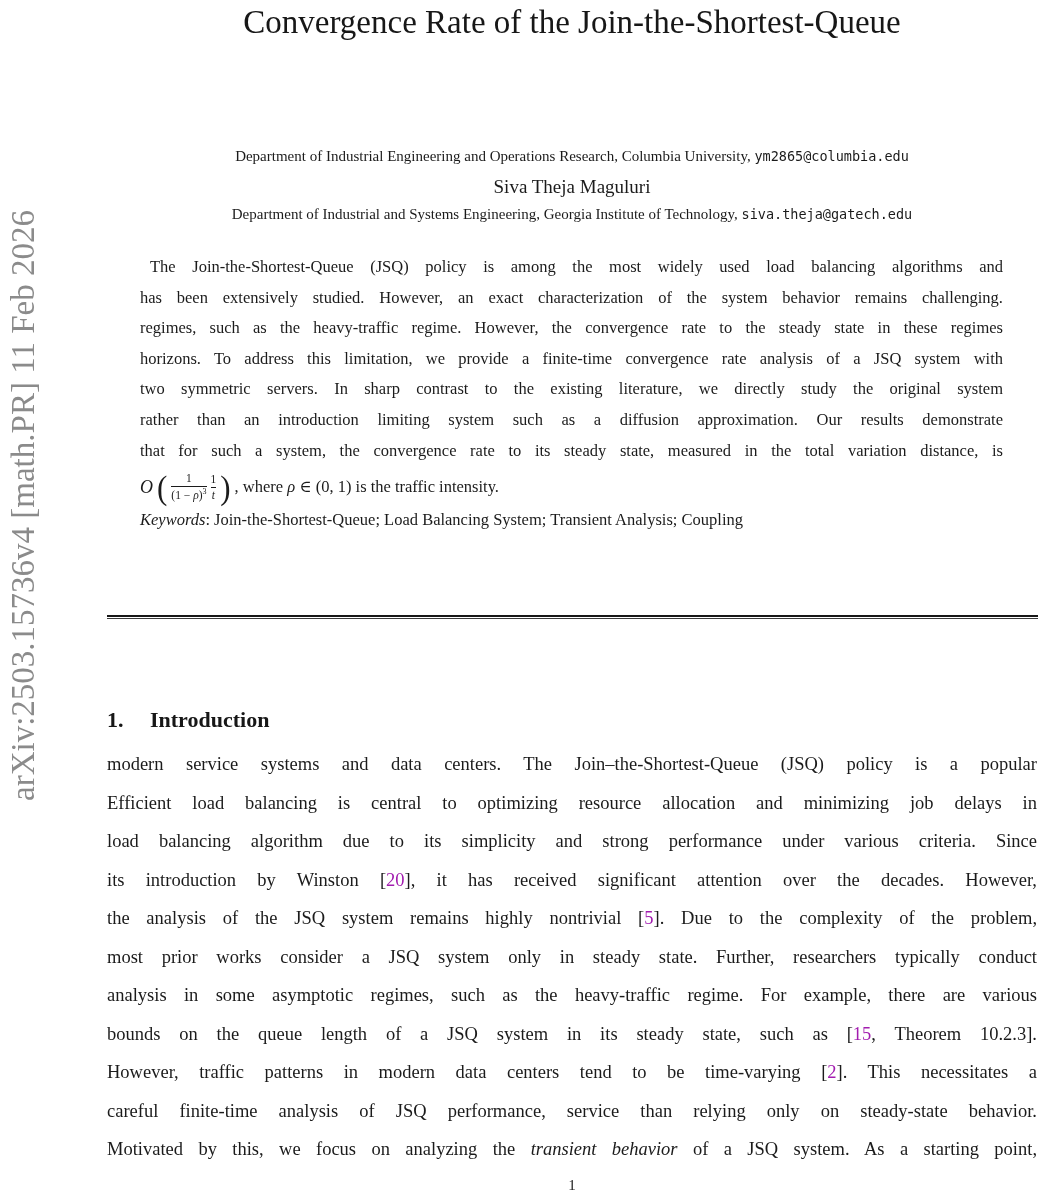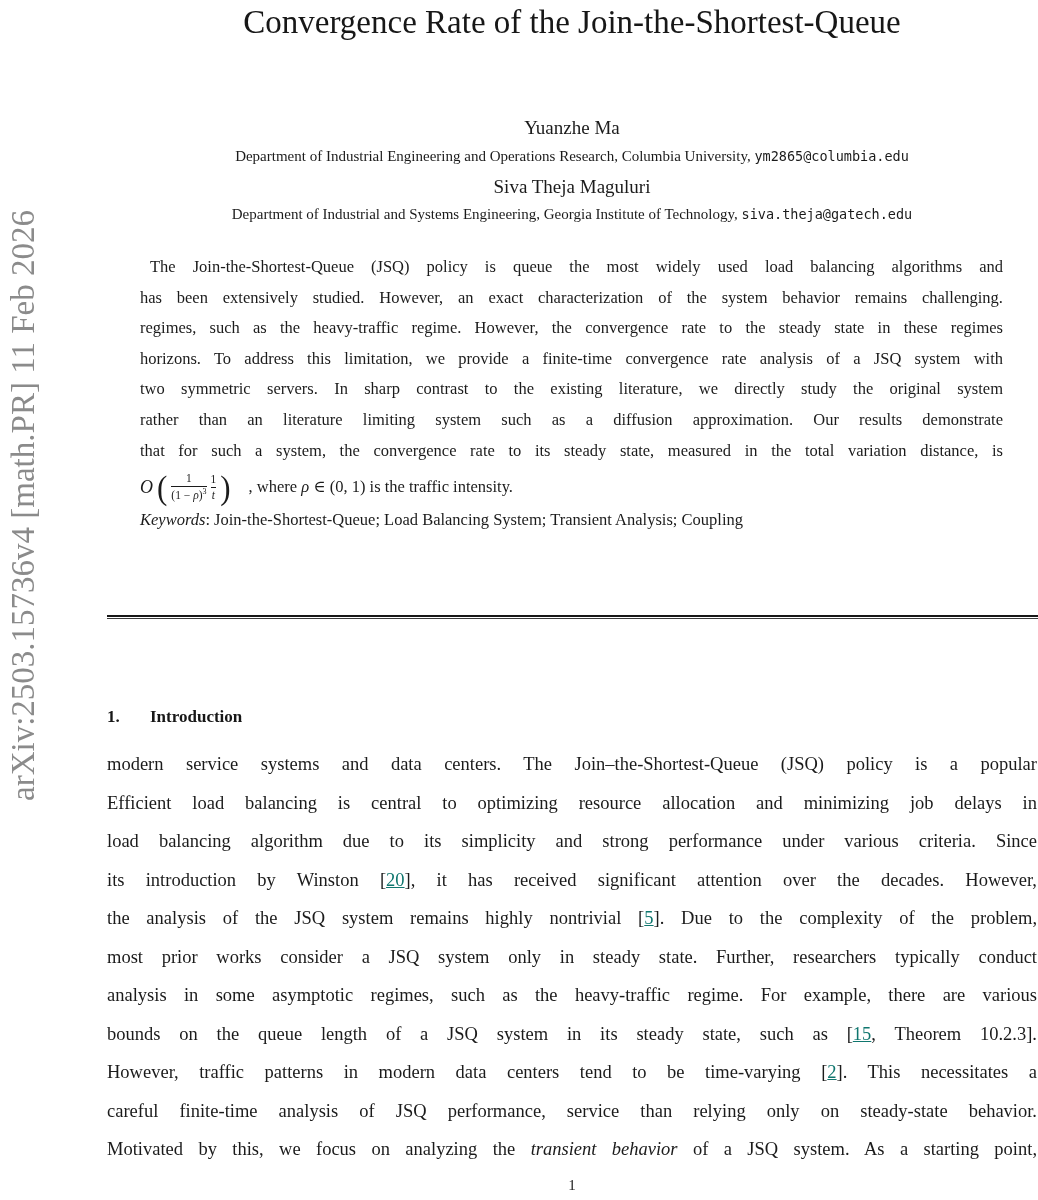--- a/index.html
+++ b/index.html
@@ -28,71 +28,70 @@
     position:absolute; left:107px; width:930px; text-align:center;
     font-size:15px; line-height:19px;
   }
   .a1n { top:116px; } .a1a { top:147px; } .a2n { top:175px; } .a2a { top:205px; }
   .mono { font-family:"DejaVu Sans Mono","Liberation Mono",monospace; font-size:13.5px; }
   
   .abstract { position:absolute; left:140px; top:252px; width:863px; font-size:16.5px; }
   .abstract .tline { line-height:30.6px; height:30.6px; }
   .abstract .tline:first-child { text-indent:10px; }
   .tline { text-align:justify; text-align-last:justify; }
-  .s-cite { color:#0f766e;text-decoration:underline; }
+  .s-cite { color:#a21caf; }
   .s-it { font-style:italic; }
   
   .formula-line { display:flex; align-items:center; height:42px; font-size:16.5px; }
   .bigO { font-style:italic; font-size:18px; margin-right:2px; }
   .bigparen { font-size:31px; line-height:1; transform:scaleY(1.08); margin:0 2px; font-weight:400; }
   .frac { display:inline-flex; flex-direction:column; align-items:center; font-size:11.5px; line-height:1.3; margin:0 2px; }
   .frac .fbar { width:100%; height:0; border-top:1px solid #1b1b1b; }
   .frac sup { font-size:8px; vertical-align:super; }
-  .ftail { margin-left:16px; }
+  .ftail { margin-left:2px; }
   
   .keywords { font-size:16.5px; line-height:24px; }
   
   .hrule {
     position:absolute; left:107px; right:0; top:615px;
     height:1px; border-top:2.5px solid #181818; border-bottom:1.2px solid #3c3c3c;
   }
   
-  .section-heading { position:absolute; left:107px; top:707px; font-size:17px; font-weight:bold; color:#171717; }
+  .section-heading { position:absolute; left:107px; top:707px; font-size:22px; font-weight:bold; color:#171717; }
   .sec-num { display:inline-block; width:43px; }
   
   .intro { position:absolute; left:107px; top:745px; width:930px; font-size:18.5px; }
   .intro .tline { line-height:38.5px; height:38.5px; }
   
   .pagenum { position:absolute; left:107px; width:930px; top:1177px; text-align:center; font-size:15px; }
 </style>
 </head>
 <body>
 
 <div class="page">
 
   <div class="watermark">arXiv:2503.15736v4  [math.PR]  11 Feb 2026</div>
 
   <div class="title">
     <div>Convergence Rate of the Join-the-Shortest-Queue</div>
   </div>
 
-  <div class="author-name a1n">Yuanzhe Ma</div>
   <div class="author-affil a1a"><span>Department of Industrial Engineering and Operations Research, Columbia University, </span><span class="mono">ym2865@columbia.edu</span></div>
 
   <div class="author-name a2n">Siva Theja Maguluri</div>
   <div class="author-affil a2a"><span>Department of Industrial and Systems Engineering, Georgia Institute of Technology, </span><span class="mono">siva.theja@gatech.edu</span></div>
 
   <div class="abstract">
     <div>
-        <div class="tline"><span>The Join-the-Shortest-Queue (JSQ) policy is queue the most widely used load balancing algorithms and</span></div>
+        <div class="tline"><span>The Join-the-Shortest-Queue (JSQ) policy is among the most widely used load balancing algorithms and</span></div>
         <div class="tline"><span>has been extensively studied. However, an exact characterization of the system behavior remains challenging.</span></div>
         <div class="tline"><span>regimes, such as the heavy-traffic regime. However, the convergence rate to the steady state in these regimes</span></div>
         <div class="tline"><span>horizons. To address this limitation, we provide a finite-time convergence rate analysis of a JSQ system with</span></div>
         <div class="tline"><span>two symmetric servers. In sharp contrast to the existing literature, we directly study the original system</span></div>
-        <div class="tline"><span>rather than an literature limiting system such as a diffusion approximation. Our results demonstrate</span></div>
+        <div class="tline"><span>rather than an introduction limiting system such as a diffusion approximation. Our results demonstrate</span></div>
         <div class="tline"><span>that for such a system, the convergence rate to its steady state, measured in the total variation distance, is</span></div>
       </div>
     <div class="formula-line">
       <span class="bigO">O</span>
       <span class="bigparen">(</span>
       <span class="frac">
         <span class="fnum">1</span>
         <span class="fbar"></span>
         <span class="fden"><span><span>(1 − </span><span class="s-it">ρ</span><span>)</span></span><sup>3</sup></span>
       </span>

